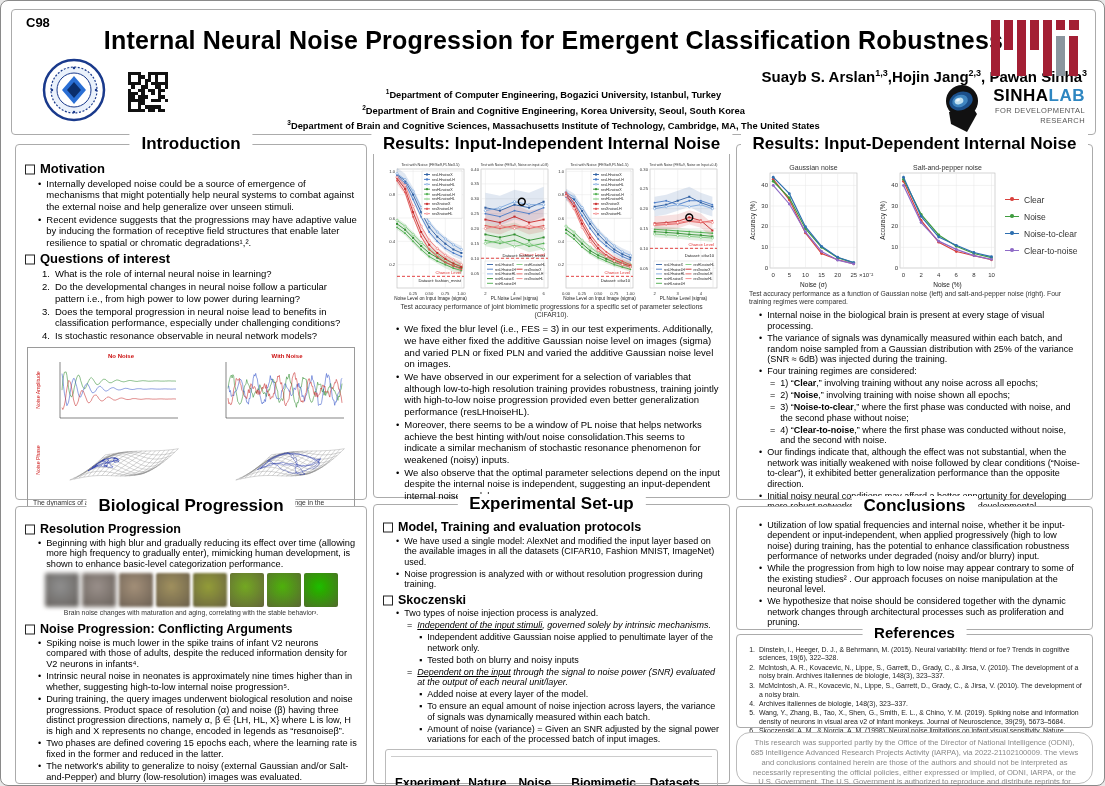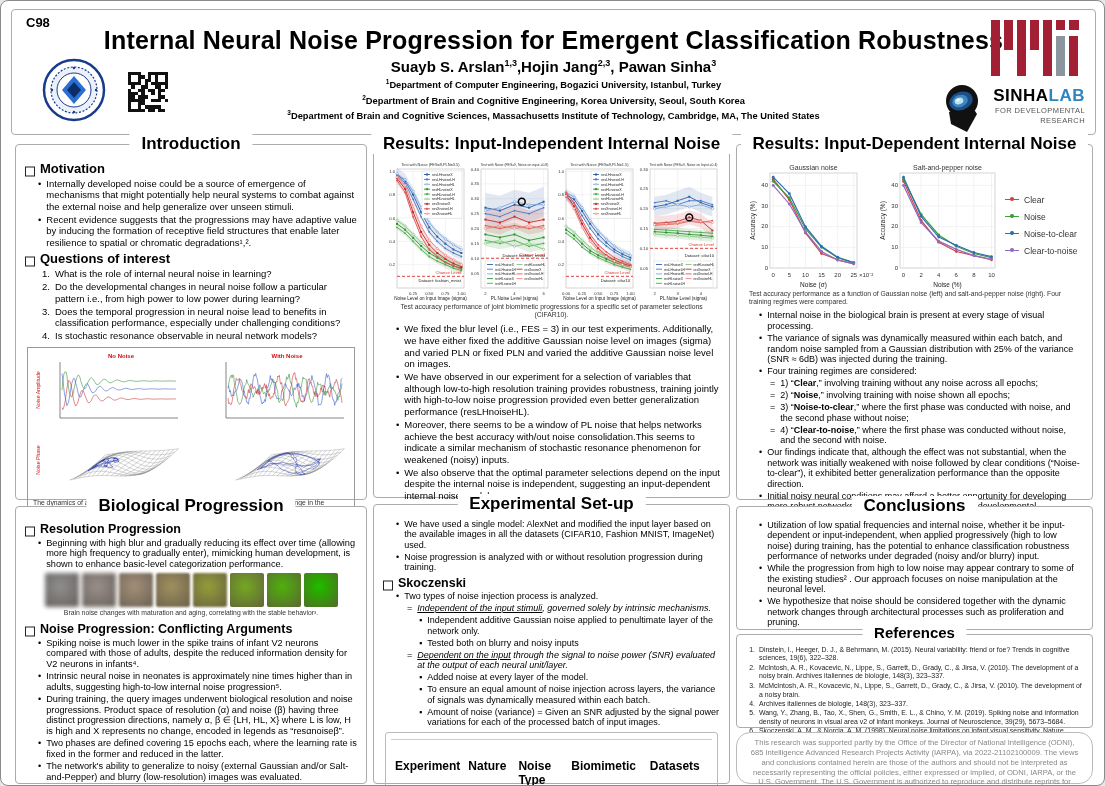--- a/index.html
+++ b/index.html
@@ -3,34 +3,34 @@
 <meta charset="utf-8">
 <style>
   html,body{margin:0;padding:0;background:#e8e8e8;font-family:"Liberation Sans",sans-serif;}
   .poster{position:relative;width:1105px;height:786px;background:#fff;border:1.5px solid #8a8a8a;border-radius:8px;box-sizing:border-box;overflow:hidden;}
   .sec{position:absolute;background:#fff;border:1.5px solid #ababab;border-radius:4px;box-sizing:border-box;padding:13px 9px 4px 9px;}
   .sec-title{position:absolute;top:-11px;left:50%;transform:translateX(-50%);background:#fff;padding:0 12px;font-size:17px;font-weight:bold;white-space:nowrap;}
   
   .hdr{left:10px;top:8px;width:1085px;height:126px;padding:4px 8px;}
   .posterid{position:absolute;left:14px;top:5px;font-size:13px;font-weight:bold;}
   .hdr-title{text-align:center;font-size:25px;font-weight:bold;margin-top:12px;letter-spacing:.2px;}
-  .hdr-authors{text-align:center;font-size:15px;font-weight:bold;margin-top:3px;}
+  .hdr-authors{text-align:right;font-size:15px;font-weight:bold;margin-top:13px;}
   .hdr-authors sup{font-size:9px;}
   .hdr-aff{text-align:center;font-size:9.3px;font-weight:bold;line-height:1.45;margin-top:2px;}
   .hdr-aff sup{font-size:6.5px;}
   .logo-bogazici{position:absolute;left:30px;top:48px;}
   .logo-qr{position:absolute;left:116px;top:62px;width:40px;height:40px;display:grid;grid-template-columns:repeat(12,1fr);grid-template-rows:repeat(12,1fr);background:#fff;}
   .logo-qr div{width:100%;height:100%;}
   .logo-mit{position:absolute;right:16px;top:10px;}
   .logo-sinha{position:absolute;right:10px;top:70px;display:flex;align-items:center;gap:4px;}
   .sinha-text{text-align:left;line-height:1;}
   .sinha-main{font-size:17px;font-weight:bold;letter-spacing:.5px;}
   .sinha-sub{font-size:7.5px;color:#555;letter-spacing:.4px;text-align:right;line-height:1.25;margin-top:2px;}
   
-  .chk-h{display:flex;gap:5px;align-items:flex-end;font-weight:bold;margin:3px 0 1px;}
+  .chk-h{display:flex;gap:5px;align-items:center;font-weight:bold;margin:3px 0 1px;}
   .chk{width:8px;height:8px;border:1.6px solid #222;flex:none;transform:translateY(.5px);}
   .h13{font-size:13px;} .h12{font-size:12.5px;}
   .b{display:flex;gap:5px;margin:1.5px 0 1.5px 13px;}
   .b .m{flex:none;}
   .t95{font-size:9.5px;line-height:1.22;} .t92{font-size:9.2px;line-height:1.16;} .t90{font-size:9px;line-height:1.17;}
   .ind2{margin-left:24px;} .ind3{margin-left:36px;}
   .qn .m{width:12px;text-align:right;}
   .figbox{border:1px solid #9a9a9a;margin:5px 2px 2px;padding:2px 2px 1px;}
   .figcap{font-size:6.8px;color:#333;line-height:1.25;padding:1px 3px 2px;}
   .center{text-align:center;}
@@ -401,21 +401,21 @@
     <div class="chk-h h12">
         <span class="chk"></span>
         <span>Noise Progression: Conflicting Arguments</span>
       </div>
     <div class="b t92">
         <span class="m">•</span>
         <span>Spiking noise is much lower in the spike trains of infant V2 neurons compared with those of adults, despite the reduced information density for V2 neurons in infants⁴.</span>
       </div>
     <div class="b t92">
         <span class="m">•</span>
-        <span>Intrinsic neural noise in neonates is approximately nine times higher than in adults, suggesting high-to-low internal noise progression⁵.</span>
+        <span>Intrinsic neural noise in neonates is approximately nine times higher than in whether, suggesting high-to-low internal noise progression⁵.</span>
       </div>
     <div class="b t92">
         <span class="m">•</span>
         <span>During training, the query images underwent biological resolution and noise progressions. Product space of resolution (α) and noise (β) having three distinct progression directions, namely α, β ∈ {LH, HL, X} where L is low, H is high and X represents no change, encoded in legends as “resαnoiseβ”.</span>
       </div>
     <div class="b t92">
         <span class="m">•</span>
         <span>Two phases are defined covering 15 epochs each, where the learning rate is fixed in the former and reduced in the latter.</span>
       </div>
     <div class="b t92">
@@ -947,30 +947,34 @@
     <div class="b t95">
         <span class="m">•</span>
         <span>We fixed the blur level (i.e., FES = 3) in our test experiments. Additionally, we have either fixed the additive Gaussian noise level on images (sigma) and varied PLN or fixed PLN and varied the additive Gaussian noise level on images.</span>
       </div>
     <div class="b t95">
         <span class="m">•</span>
         <span>We have observed in our experiment for a selection of variables that although low-to-high resolution training provides robustness, training jointly with high-to-low noise progression provided even better generalization performance (resLHnoiseHL).</span>
       </div>
     <div class="b t95">
         <span class="m">•</span>
-        <span>Moreover, there seems to be a window of PL noise that helps networks achieve the best accuracy with/out noise consolidation.This seems to indicate a similar mechanism of stochastic resonance phenomenon for weakened (noisy) inputs.</span>
+        <span>Moreover, there seems to be a window of PL noise that helps networks achieve the best hinting with/out noise consolidation.This seems to indicate a similar mechanism of stochastic resonance phenomenon for weakened (noisy) inputs.</span>
       </div>
     <div class="b t95">
         <span class="m">•</span>
         <span>We also observe that the optimal parameter selections depend on the input despite the internal noise is independent, suggesting an input-dependent internal noise model.</span>
       </div>
   </div>
 
   <div class="sec" style="left:372px;top:503px;width:357px;height:280px;padding-top:12px;">
     <span class="sec-title">Experimental Set-up</span>
+    <div class="chk-h h12">
+        <span class="chk"></span>
+        <span>Model, Training and evaluation protocols</span>
+      </div>
     <div class="b t90">
         <span class="m">•</span>
         <span>We have used a single model: AlexNet and modified the input layer based on the available images in all the datasets (CIFAR10, Fashion MNIST, ImageNet) used.</span>
       </div>
     <div class="b t90">
         <span class="m">•</span>
         <span>Noise progression is analyzed with or without resolution progression during training.</span>
       </div>
     <div class="chk-h h12">
         <span class="chk"></span>

